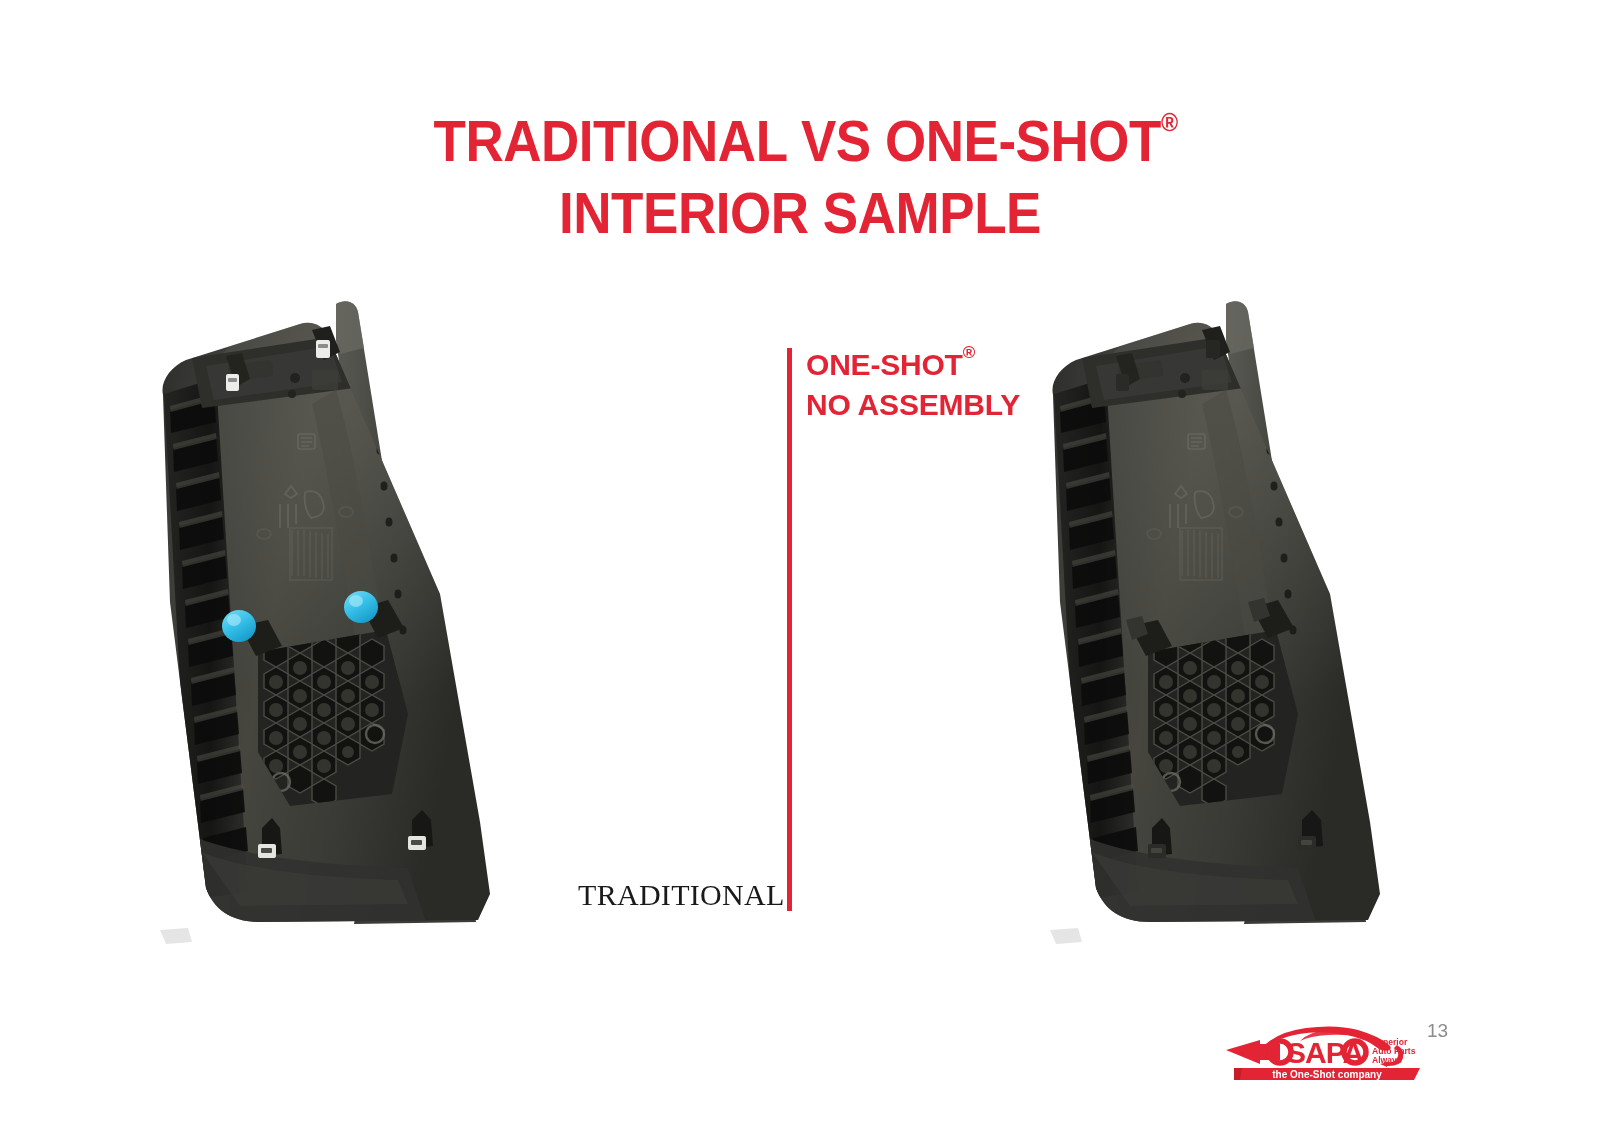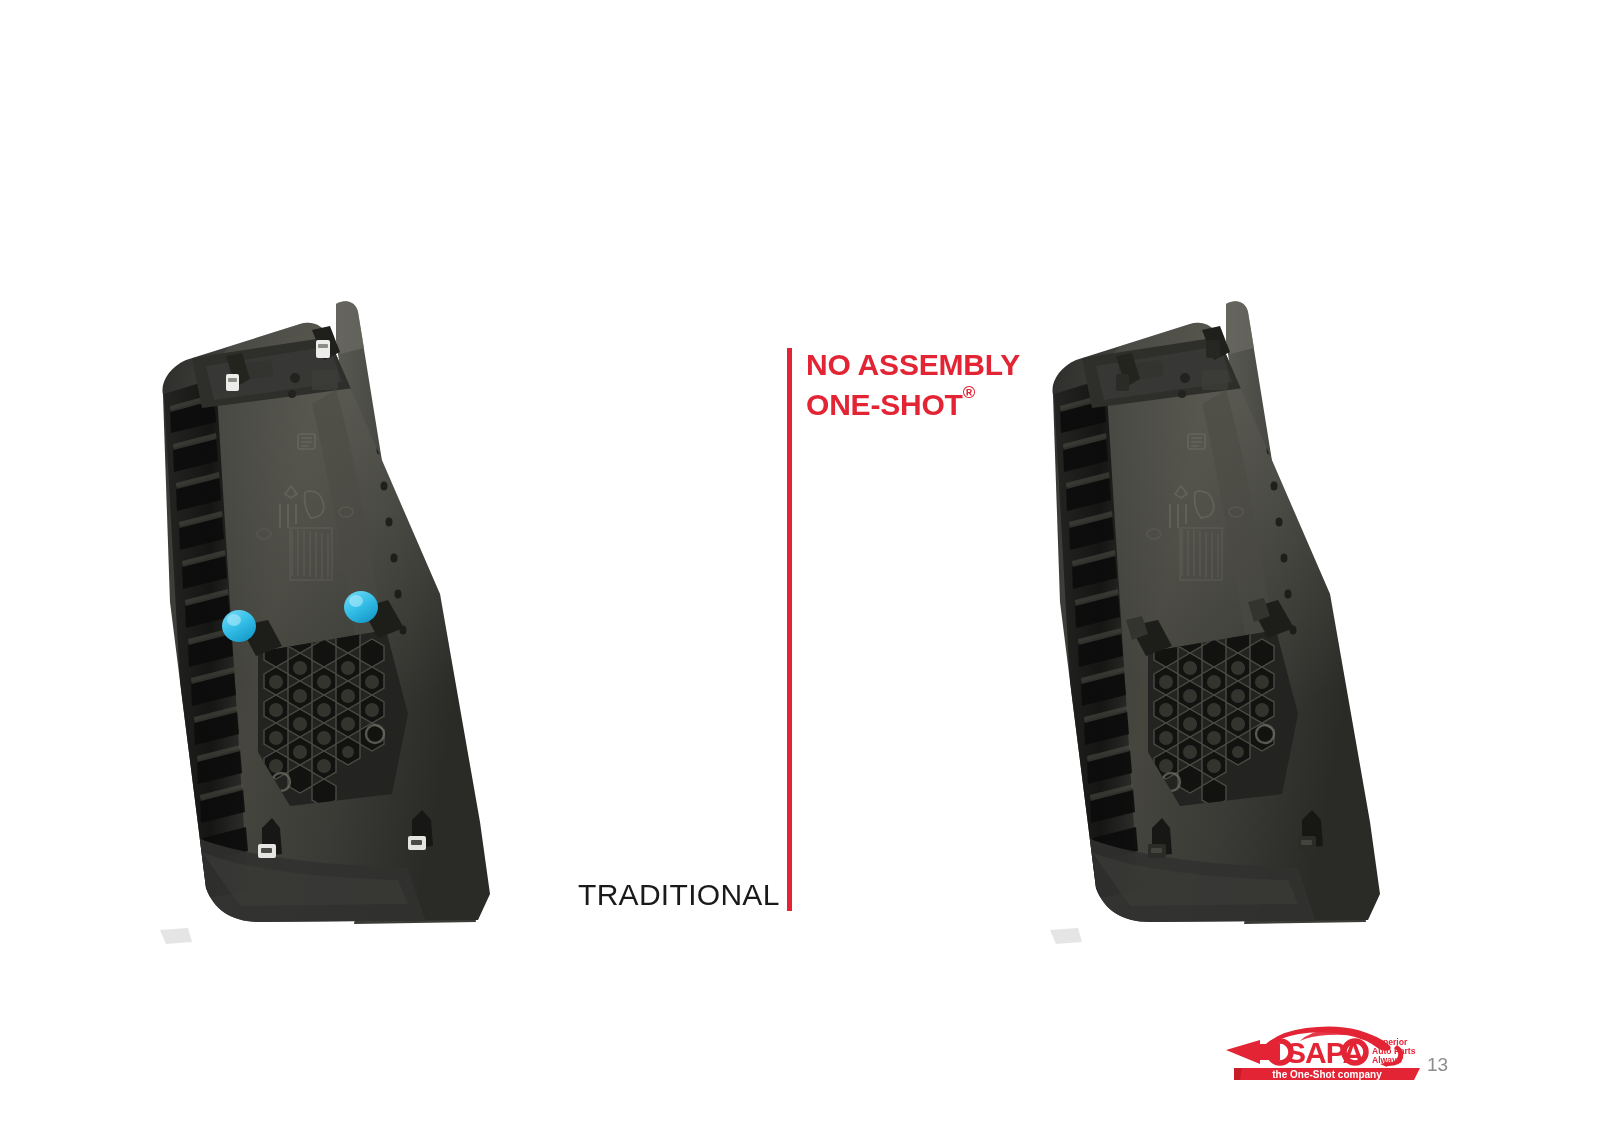--- a/index.html
+++ b/index.html
@@ -80,21 +80,21 @@
     vertical-align: super;
     line-height: 0;
     position: relative;
     top: -6px;
   }
   .caption-traditional {
     position: absolute;
     left: 578px;
     top: 878px;
     color: #1a1a1a;
-    font-family: Liberation Sans, sans-serif;
+    font-family: Liberation Serif, serif;
     font-weight: normal;
     font-size: 30px;
     letter-spacing: 0.3px;
     white-space: nowrap;
   }
 
   
   .photo {
     position: absolute;
     top: 282px;
@@ -111,37 +111,41 @@
     left: 1224px;
     top: 1018px;
     width: 210px;
     height: 68px;
   }
   .logo-wrap svg { display: block; width: 100%; height: 100%; }
 
   .page-number {
     position: absolute;
     left: 1427px;
-    top: 1054px;
+    top: 1020px;
     color: #8c8c8c;
     font-family: "Liberation Sans", sans-serif;
     font-size: 19px;
   }
 </style>
 </head>
 <body>
 
 <div class="slide">
 
+  <div class="title-block">
+    <span class="title-line l1"><span>TRADITIONAL VS ONE-SHOT</span><span class="reg-sup">®</span></span>
+    <span class="title-line l2">INTERIOR SAMPLE</span>
+  </div>
 
   <div class="divider"></div>
 
   <div class="caption-oneshot">
+    <div><span>ONE-SHOT</span><span class="reg-sup2">®</span></div>
     <div>NO ASSEMBLY</div>
-    <div><span>ONE-SHOT</span><span class="reg-sup2">®</span></div>
   </div>
 
   <div class="caption-traditional">TRADITIONAL</div>
 
   <div class="photo left">
     <svg viewBox="0 0 430 668" xmlns="http://www.w3.org/2000/svg" role="img" aria-label="traditional part">
       <defs>
         <linearGradient id="bodyGradL" x1="0" y1="0" x2="1" y2="0.35">
           <stop offset="0%" stop-color="#2c2c2a"></stop>
           <stop offset="18%" stop-color="#3d3d3a"></stop>

